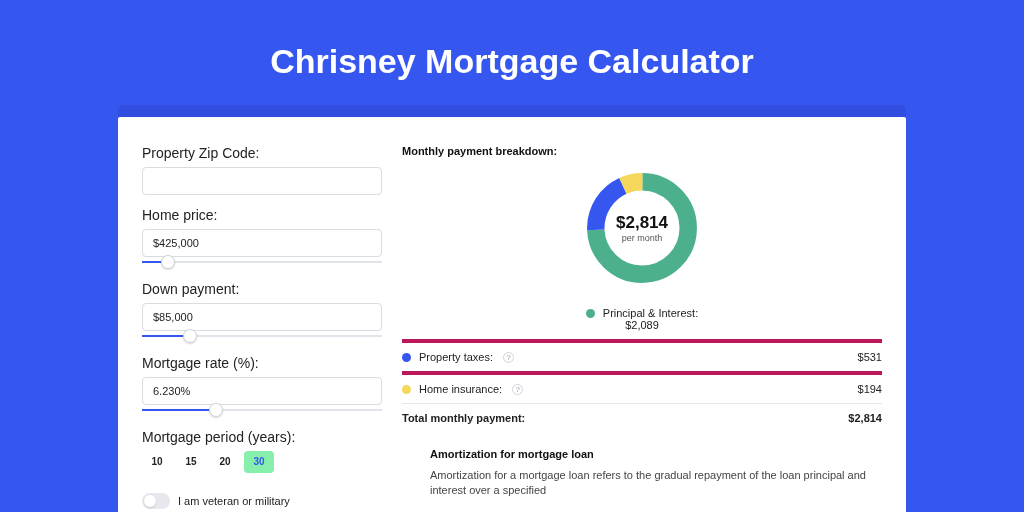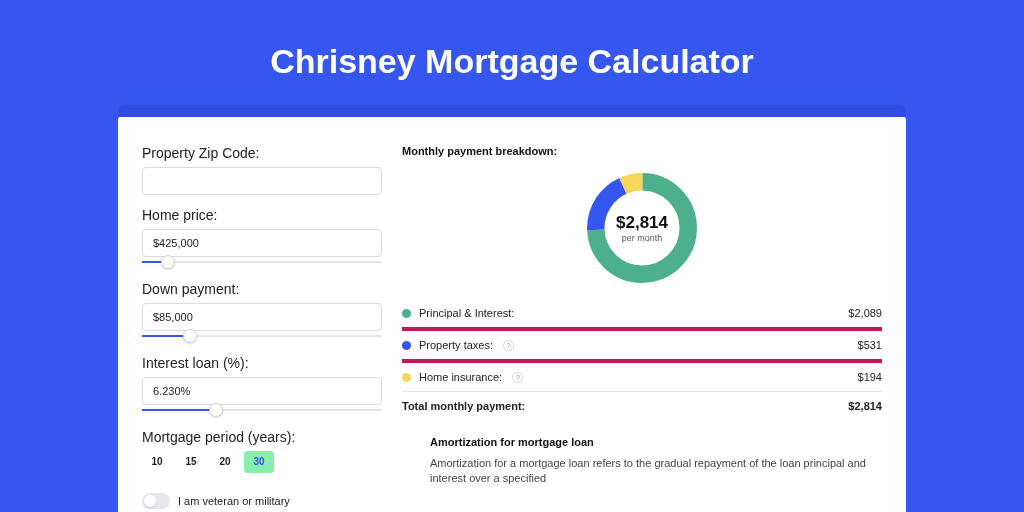--- a/index.html
+++ b/index.html
@@ -143,21 +143,21 @@
   .legend { margin-top: 2px; }
   .legend-row {
     display: flex;
     align-items: center;
     justify-content: space-between;
     padding: 8px 0;
     border-top: 4px solid #be185d;
     font-size: 11px;
     color: #222;
   }
-  .legend-row:first-child { border-top: none; }
+  .legend-row:first-child { border-top: none; flex-direction: column; }
   .legend-left { display: flex; align-items: center; gap: 8px; }
   .dot { width: 9px; height: 9px; border-radius: 50%; }
   .info {
     width: 11px; height: 11px;
     border: 1px solid #cfd3db;
     border-radius: 50%;
     display: inline-flex;
     align-items: center;
     justify-content: center;
     font-size: 8px;
@@ -198,21 +198,21 @@
       <div class="label">Down payment:</div>
       <div class="row2">
         <input class="input" value="$85,000" style="">
       </div>
       <div class="slider">
         <div class="track"></div>
         <div class="fill" style="width: 20%;"></div>
         <div class="thumb" style="left: 20%;"></div>
       </div>
 
-      <div class="label">Interest loan (%):</div>
+      <div class="label">Mortgage rate (%):</div>
       <input class="input" value="6.230%" style="">
       <div class="slider">
         <div class="track"></div>
         <div class="fill" style="width: 31%;"></div>
         <div class="thumb" style="left: 31%;"></div>
       </div>
 
       <div class="label">Mortgage period (years):</div>
       <div class="periods">
           <div class="period-btn">10</div>

